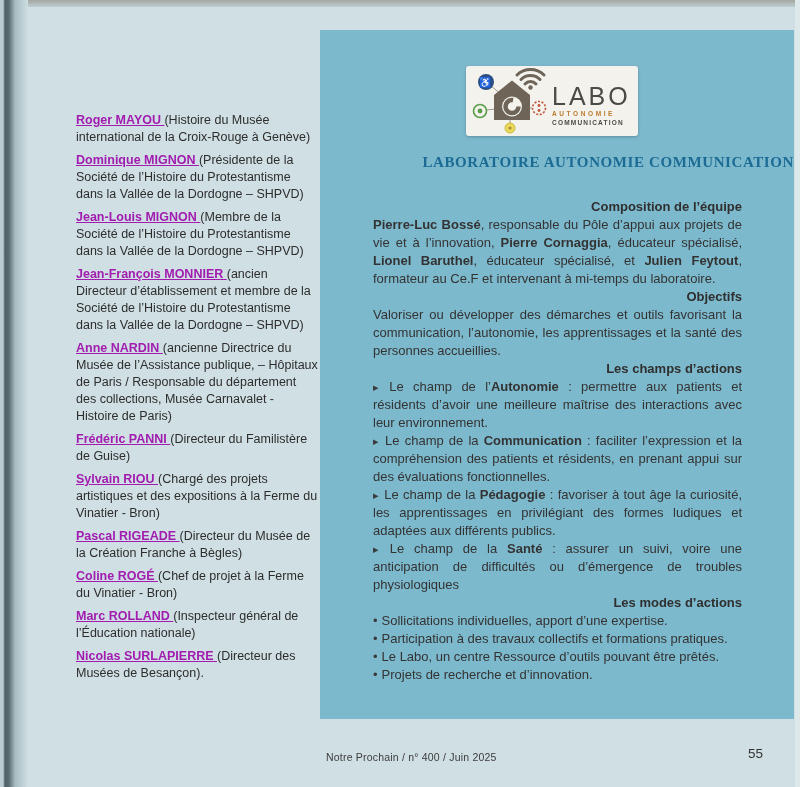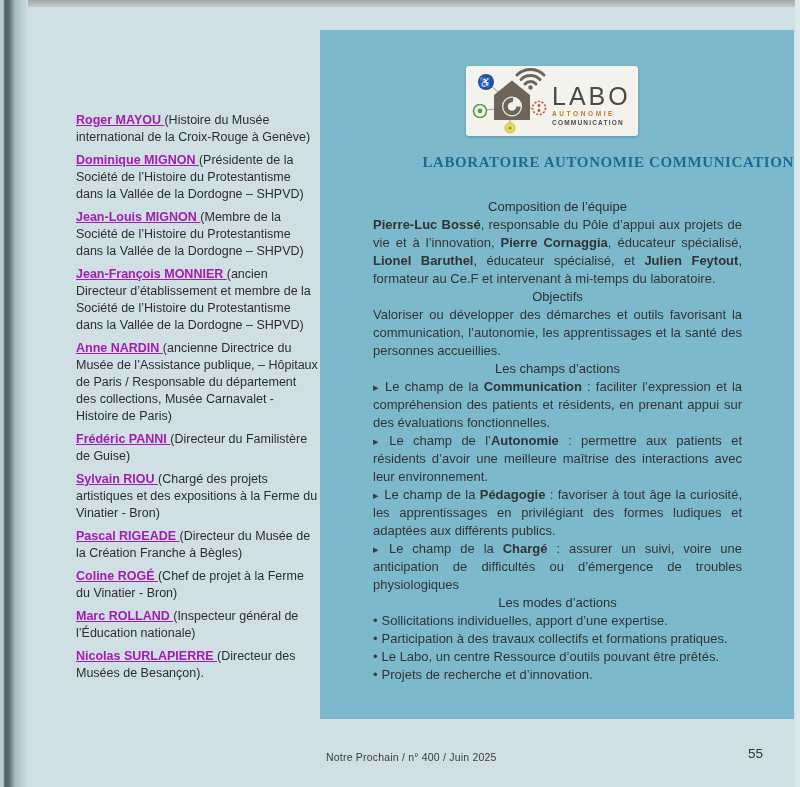--- a/index.html
+++ b/index.html
@@ -40,21 +40,21 @@
   .panel-title{
     position:absolute;top:124px;left:0;width:100%;text-align:right;
     font-family:"Liberation Serif", serif;font-weight:bold;
     font-size:15px;letter-spacing:.6px;color:#1c6b94;white-space:nowrap;
   }
 
   .panel-content{
     position:absolute;left:53px;right:52px;top:168px;
     color:#333;font-size:13px;line-height:18px;text-align:justify;
   }
-  .sec-heading{font-weight:normal;color:#2f2f2f;margin:10px 0 1px 0;text-align:center;}
+  .sec-heading{font-weight:bold;color:#2f2f2f;margin:10px 0 1px 0;text-align:right;}
   .sec-heading.first{margin-top:0;}
   .panel-content p{margin:0;}
   .champ .tri{color:#3a3a3a;font-size:11px;margin-right:2px;}
   .mode .dot{color:#3a3a3a;margin-right:4px;}
 
   
   .footer-ref{position:absolute;left:326px;top:751px;font-size:10.5px;color:#3c3c3c;letter-spacing:.2px;}
   .page-num{position:absolute;left:748px;top:746px;font-size:13.5px;color:#333;}
 </style>
 </head>
@@ -131,24 +131,24 @@
 
   <div class="panel-content">
     <p class="sec-heading first">Composition de l’équipe</p>
     <p id="composition-body"><b>Pierre-Luc Bossé</b><span>, responsable du Pôle d’appui aux projets de vie et à l’innovation, </span><b>Pierre Cornaggia</b><span>, éducateur spécialisé, </span><b>Lionel Baruthel</b><span>, éducateur spécialisé, et </span><b>Julien Feytout</b><span>, formateur au Ce.F et intervenant à mi-temps du laboratoire.</span></p>
 
     <p class="sec-heading">Objectifs</p>
     <p>Valoriser ou développer des démarches et outils favorisant la communication, l’autonomie, les apprentissages et la santé des personnes accueillies.</p>
 
     <p class="sec-heading">Les champs d’actions</p>
     <div id="champs-list">
+        <p class="champ"><span class="tri">▸ </span><span>Le champ de l’</span><b>Autonomie</b><span> : permettre aux patients et résidents d’avoir une meilleure maîtrise des interactions avec leur environnement.</span></p>
         <p class="champ"><span class="tri">▸ </span><span>Le champ de la </span><b>Communication</b><span> : faciliter l’expression et la compréhension des patients et résidents, en prenant appui sur des évaluations fonctionnelles.</span></p>
-        <p class="champ"><span class="tri">▸ </span><span>Le champ de l’</span><b>Autonomie</b><span> : permettre aux patients et résidents d’avoir une meilleure maîtrise des interactions avec leur environnement.</span></p>
         <p class="champ"><span class="tri">▸ </span><span>Le champ de la </span><b>Pédagogie</b><span> : favoriser à tout âge la curiosité, les apprentissages en privilégiant des formes ludiques et adaptées aux différents publics.</span></p>
-        <p class="champ"><span class="tri">▸ </span><span>Le champ de la </span><b>Chargé</b><span> : assurer un suivi, voire une anticipation de difficultés ou d’émergence de troubles physiologiques</span></p>
+        <p class="champ"><span class="tri">▸ </span><span>Le champ de la </span><b>Santé</b><span> : assurer un suivi, voire une anticipation de difficultés ou d’émergence de troubles physiologiques</span></p>
       </div>
 
     <p class="sec-heading">Les modes d’actions</p>
     <div id="modes-list">
         <p class="mode"><span class="dot">•</span><span>Sollicitations individuelles, apport d’une expertise.</span></p>
         <p class="mode"><span class="dot">•</span><span>Participation à des travaux collectifs et formations pratiques.</span></p>
         <p class="mode"><span class="dot">•</span><span>Le Labo, un centre Ressource d’outils pouvant être prêtés.</span></p>
         <p class="mode"><span class="dot">•</span><span>Projets de recherche et d’innovation.</span></p>
       </div>
   </div>

